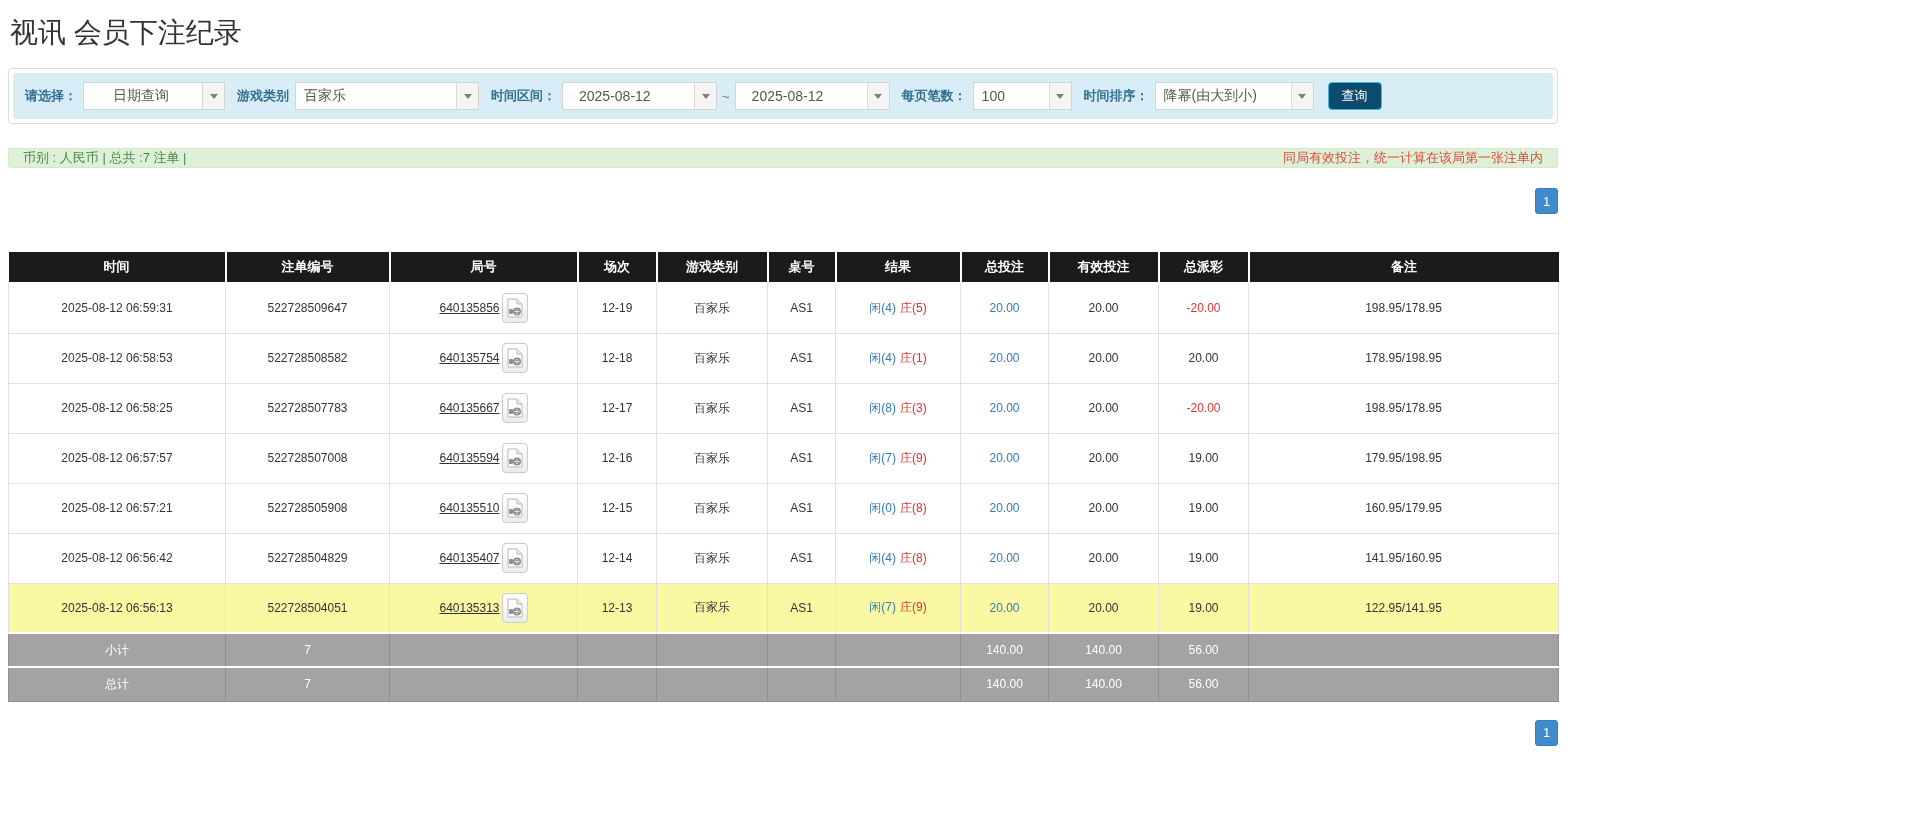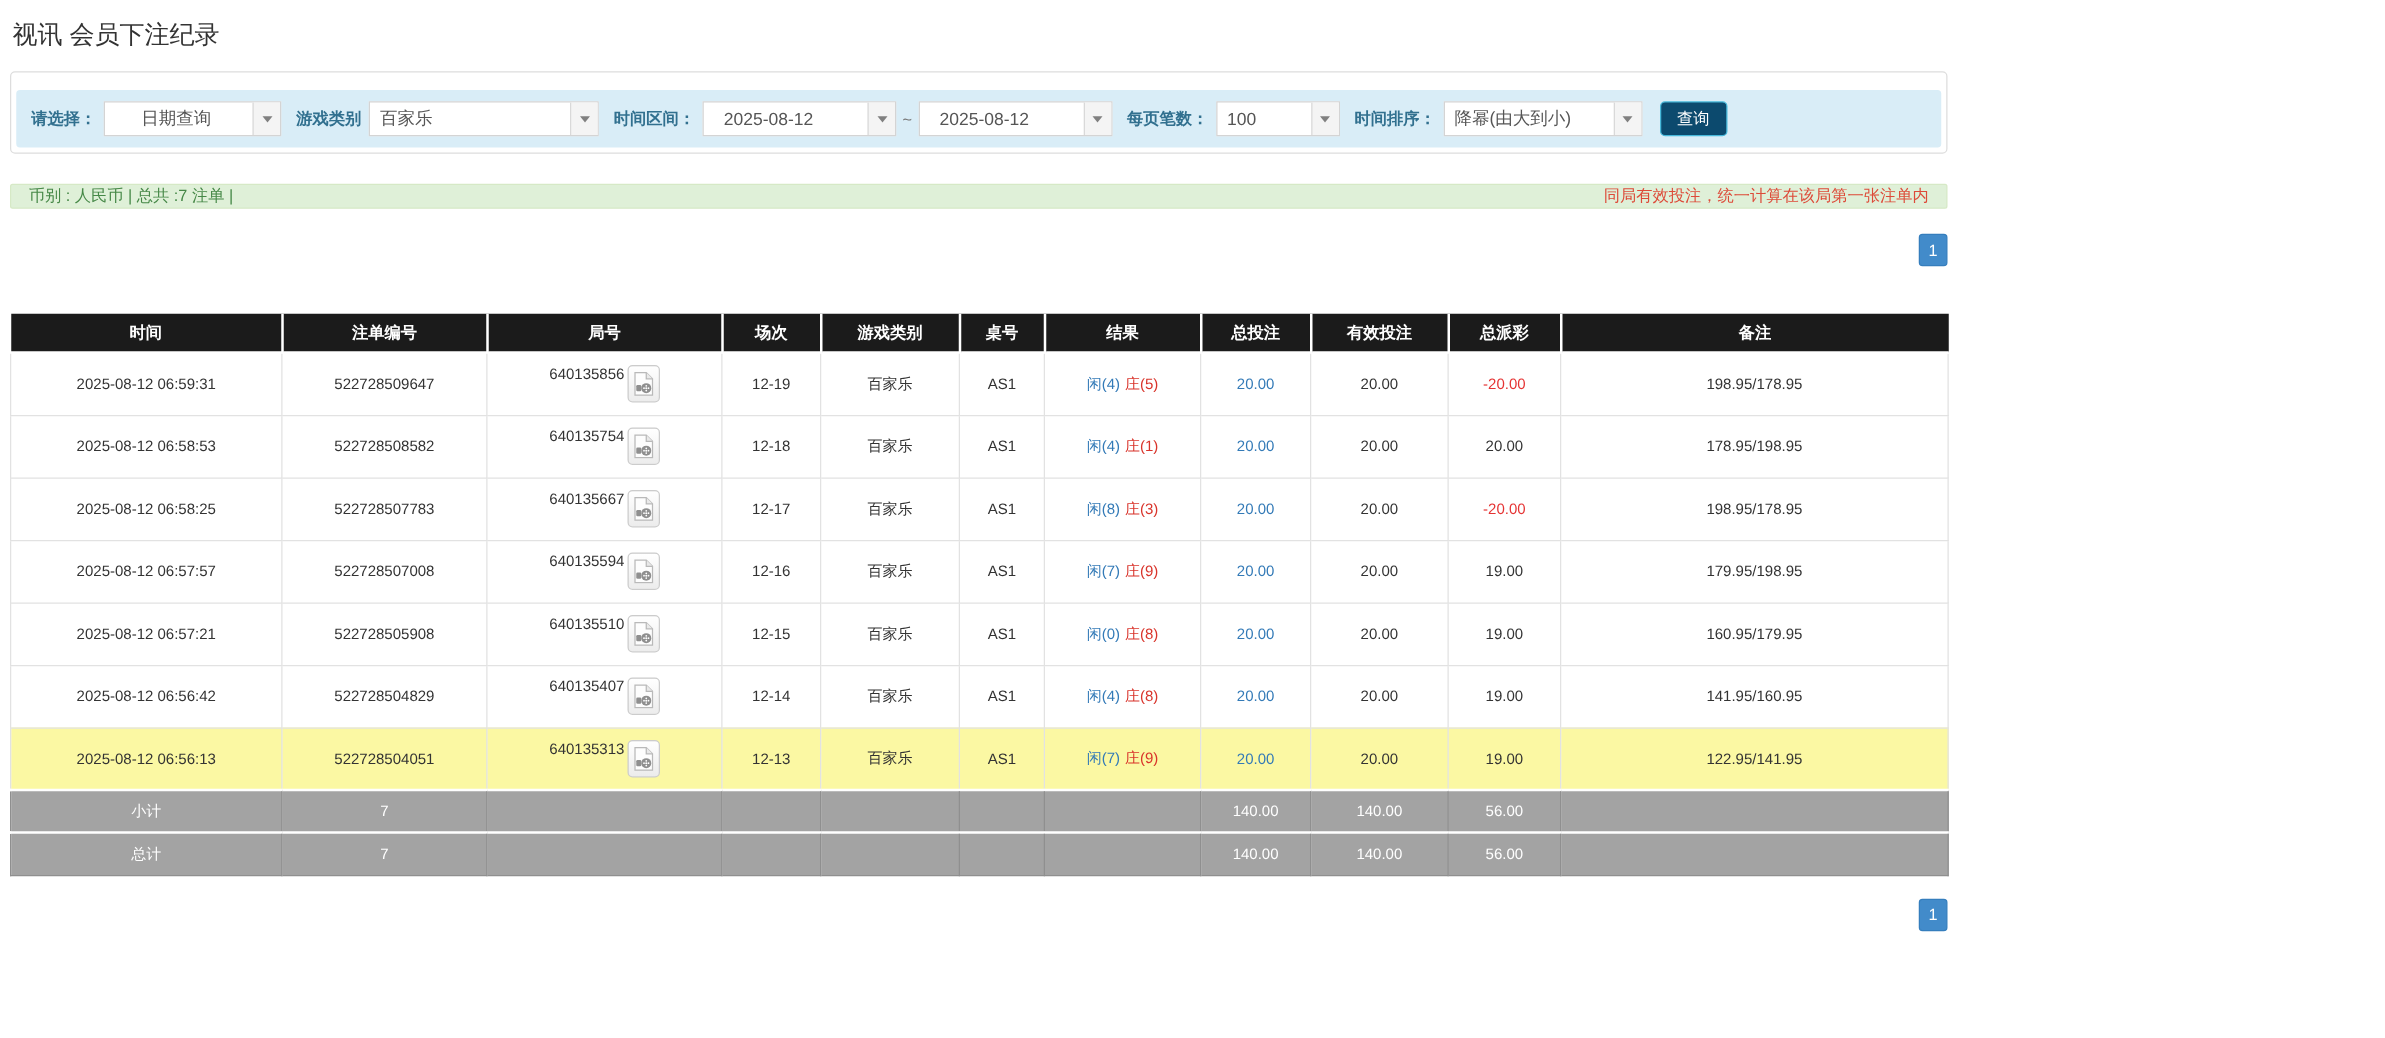--- a/index.html
+++ b/index.html
@@ -4,25 +4,25 @@
 <style>
   * { box-sizing: border-box; }
   body {
     margin: 0;
     background: #fff;
     font-family: "Liberation Sans", "DejaVu Sans", sans-serif;
     color: #333;
   }
   .wrap { width: 1566px; padding: 8px; }
 
-  .page-title { font-size: 20px; font-weight: 400; color: #333; margin: 6px 0 16px 2px; }
+  .page-title { font-size: 28px; font-weight: 400; color: #333; margin: 6px 0 16px 2px; }
 
   
   .filter-panel { border: 1px solid #ddd; border-radius: 4px; padding: 4px; margin-bottom: 24px; background: #fff; }
-  .filter-inner { background: #d9edf7; border-radius: 3px; padding: 9px 8px; display: flex; align-items: center; margin-top: 10px; }
+  .filter-inner { background: #d9edf7; border-radius: 3px; padding: 9px 8px; display: flex; align-items: center; }
   .flabel { color: #31708f; font-weight: bold; font-size: 13px; margin: 0 6px 0 12px; white-space: nowrap; }
   .flabel:first-child { margin-left: 4px; }
   .combo { display: inline-flex; align-items: stretch; background: #fff; border: 1px solid #d4d4d4; height: 28px; cursor: pointer; }
   .combo-text { padding: 0 8px; font-size: 14px; color: #555; display: flex; align-items: center; overflow: hidden; white-space: nowrap; }
   .combo-arrow { width: 22px; border-left: 1px solid #d9d9d9; background: #f4f4f4; display: flex; align-items: center; justify-content: center; }
   .tri { width: 0; height: 0; border-left: 4px solid transparent; border-right: 4px solid transparent; border-top: 5px solid #808080; }
   .w-qt  .combo-text { width: 118px; padding-left: 29px; }
   .w-gt  .combo-text { width: 160px; }
   .w-dt  .combo-text { width: 131px; padding-left: 16px; }
   .w-ps  .combo-text { width: 75px;  }
@@ -52,21 +52,21 @@
   thead th:last-child { border-right: none; }
   tbody td { height: 50px; text-align: center; font-size: 12px; color: #333;
              border: 1px solid #e2e2e2; background: #fff; padding: 2px; }
   tr.highlight td { background: #fbf8a3; }
   tr.summary td { background: #a3a3a3; color: #fff; height: 34px; border: 1px solid #8f8f8f; border-top: 2px solid #fff; }
 
   .res-player { color: #337ab7; margin-right: 4px; }
   .res-banker { color: #d9342b; }
   .bet-link { color: #337ab7; text-decoration: none; cursor: pointer; }
   .neg { color: #e53333; }
-  .round-wrap { display: inline-flex; align-items: flex-start; gap: 2px; }
+  .round-wrap { display: inline-flex; align-items: center; gap: 2px; text-decoration: underline; }
   .icon-btn { width: 26px; height: 30px; border: 1px solid #ccc; border-radius: 4px;
               background: linear-gradient(#ffffff, #ececec); display: inline-flex; align-items: center;
               justify-content: center; cursor: pointer; padding: 0; }
 </style>
 </head>
 <body>
 
 <div class="wrap">
 
   <div class="page-title">视讯 会员下注纪录</div>

